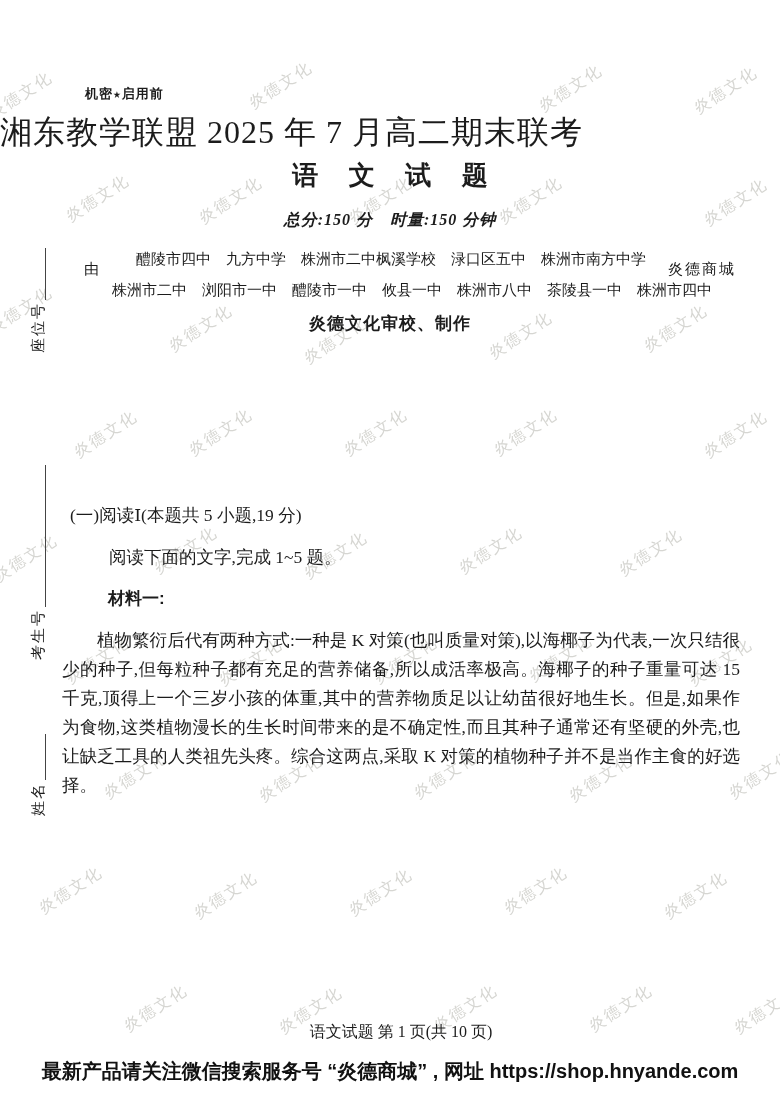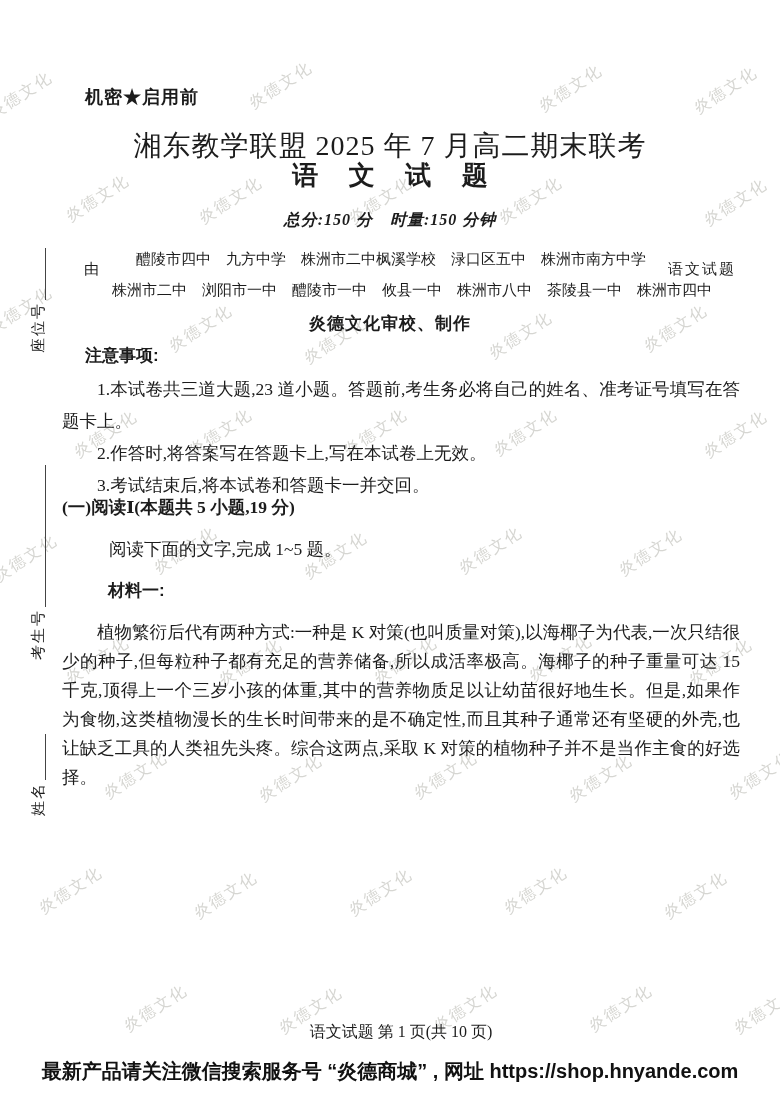--- a/index.html
+++ b/index.html
@@ -9,26 +9,26 @@
     font-family:"Liberation Serif","DejaVu Serif",serif;
   }
   .wm-layer{position:absolute;inset:0;z-index:0;pointer-events:none;}
   .wm{
     position:absolute;color:#d6d6d2;font-size:16px;letter-spacing:2px;
     transform:rotate(-33deg);white-space:nowrap;
     font-family:"Liberation Serif",serif;user-select:none;
   }
   .content{position:absolute;inset:0;z-index:1;}
   .confidential{
-    position:absolute;left:85px;top:85px;font-size:18px;font-weight:bold;
-    font-family:Liberation Serif, serif;letter-spacing:1px;
+    position:absolute;left:85px;top:85px;font-size:13px;font-weight:bold;
+    font-family:Liberation Mono, monospace;letter-spacing:1px;
   }
   .exam-title{
-    position:absolute;left:0;right:0;top:111px;margin:16px;text-align:center;
-    font-size:28px;font-weight:normal;letter-spacing:1px;
+    position:absolute;left:0;right:0;top:111px;margin:0;
+    font-size:32px;font-weight:normal;letter-spacing:1px;
   }
   .subject-title{
     position:absolute;left:0;right:0;top:158px;margin:0;text-align:center;
     font-size:26px;font-weight:bold;letter-spacing:12px;text-indent:12px;
   }
   .score-time{
     position:absolute;left:0;right:0;top:210px;text-align:center;
     font-size:16px;font-weight:bold;letter-spacing:1px;font-style:italic;
   }
   .committee{position:absolute;left:62px;right:40px;top:244px;height:62px;}
@@ -57,21 +57,21 @@
   }
   .notice p{
     margin:0;font-size:17.5px;line-height:32px;text-indent:2em;
     text-align:justify;
   }
   .main{position:absolute;left:62px;width:678px;top:492px;}
   .sec-heading{
     font-size:17px;font-weight:bold;margin:0;line-height:30px;
     font-family:"Liberation Sans","DejaVu Sans",sans-serif;
   }
-  .sub-heading{font-size:17.5px;margin:0;line-height:30px;font-weight:bold;}
+  .sub-heading{font-size:17.5px;margin:8px;line-height:30px;font-weight:normal;}
   .instruction{font-size:17.5px;margin:12px;line-height:30px;text-indent:2em;}
   .material-label{
     font-size:17px;font-weight:bold;margin:12px;line-height:30px;text-indent:2em;
     font-family:"Liberation Sans","DejaVu Sans",sans-serif;
   }
   .main p.para{
     margin:0;font-size:17.5px;line-height:29px;text-indent:2em;
     text-align:justify;
   }
   .page-footer{
@@ -142,44 +142,38 @@
   <h2 class="subject-title">语 文 试 题</h2>
 
   <div class="score-time">总分:150 分　时量:150 分钟</div>
 
   <div class="committee">
     <span class="by">由</span>
     <div class="schools">
       <div class="row">醴陵市四中　九方中学　株洲市二中枫溪学校　渌口区五中　株洲市南方中学</div>
       <div class="row">株洲市二中　浏阳市一中　醴陵市一中　攸县一中　株洲市八中　茶陵县一中　株洲市四中</div>
     </div>
-    <span class="joint">语文试题</span>
+    <span class="joint">炎德商城</span>
   </div>
 
   <div class="producer">炎德文化审校、制作</div>
 
   <div class="vfield vfield-seat">
     <span>座位号</span>
     <span class="vline"></span>
   </div>
   <div class="vfield vfield-candidate">
     <span>考生号</span>
     <span class="vline"></span>
   </div>
   <div class="vfield vfield-name">
     <span>姓名</span>
     <span class="vline"></span>
   </div>
 
-  <div class="notice">
-    <div class="notice-heading">注意事项:</div>
-    <p>1.本试卷共三道大题,23 道小题。答题前,考生务必将自己的姓名、准考证号填写在答题卡上。</p>
-    <p>2.作答时,将答案写在答题卡上,写在本试卷上无效。</p>
-    <p>3.考试结束后,将本试卷和答题卡一并交回。</p>
-  </div>
 
   <div class="main">
     <h4 class="sub-heading">(一)阅读Ⅰ(本题共 5 小题,19 分)</h4>
     <div class="instruction">阅读下面的文字,完成 1~5 题。</div>
     <div class="material-label">材料一:</div>
     <p class="para">植物繁衍后代有两种方式:一种是 K 对策(也叫质量对策),以海椰子为代表,一次只结很少的种子,但每粒种子都有充足的营养储备,所以成活率极高。海椰子的种子重量可达 15 千克,顶得上一个三岁小孩的体重,其中的营养物质足以让幼苗很好地生长。但是,如果作为食物,这类植物漫长的生长时间带来的是不确定性,而且其种子通常还有坚硬的外壳,也让缺乏工具的人类祖先头疼。综合这两点,采取 K 对策的植物种子并不是当作主食的好选择。</p>
   </div>
 
   <div class="page-footer">语文试题 第 1 页(共 10 页)</div>
 

